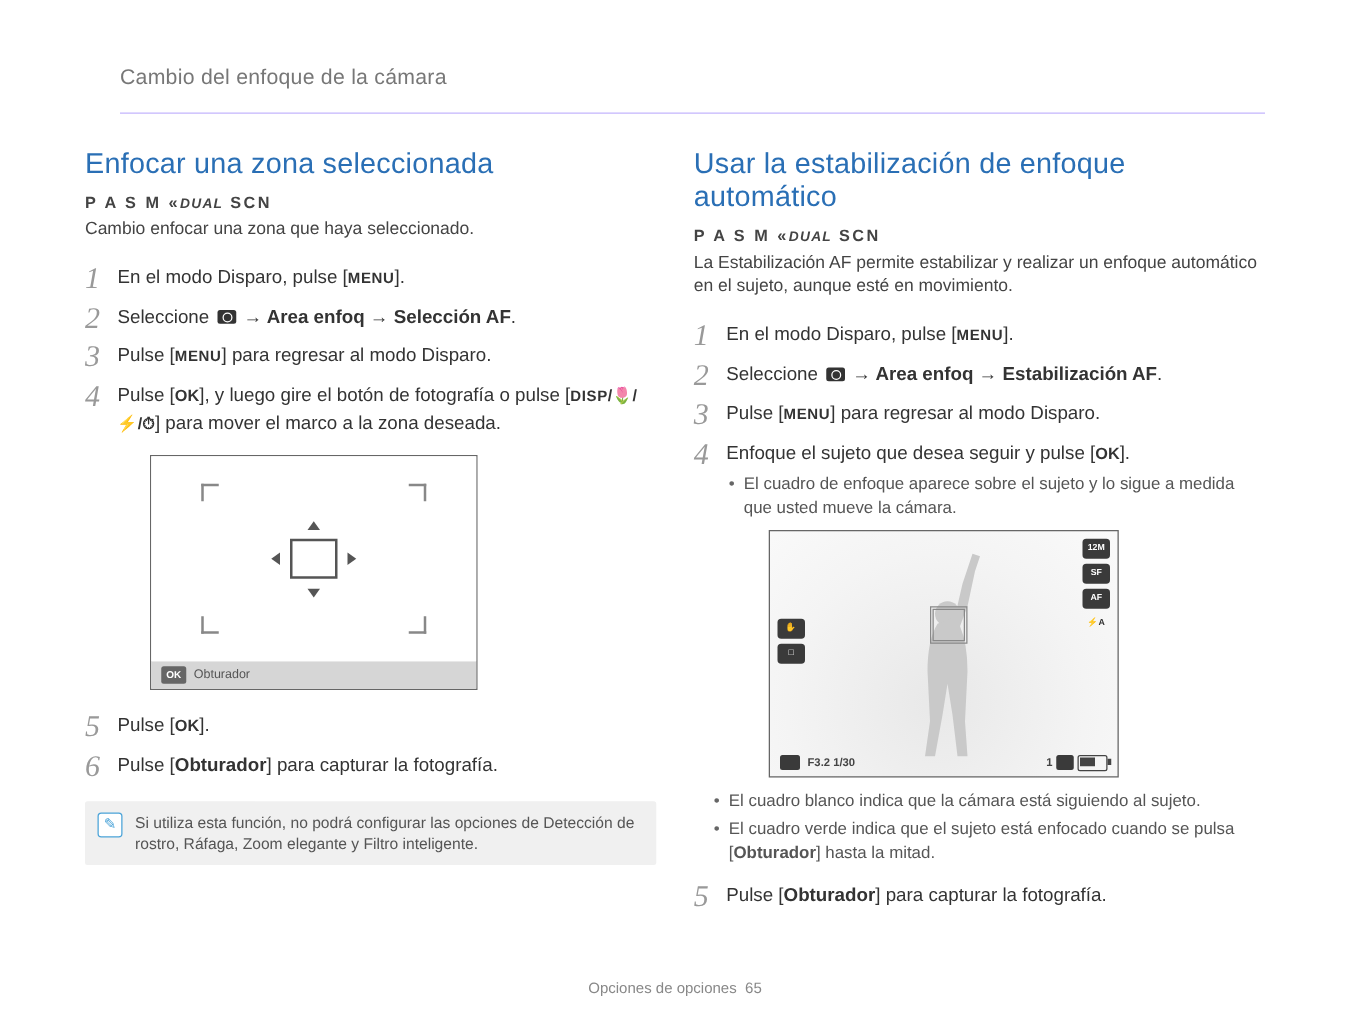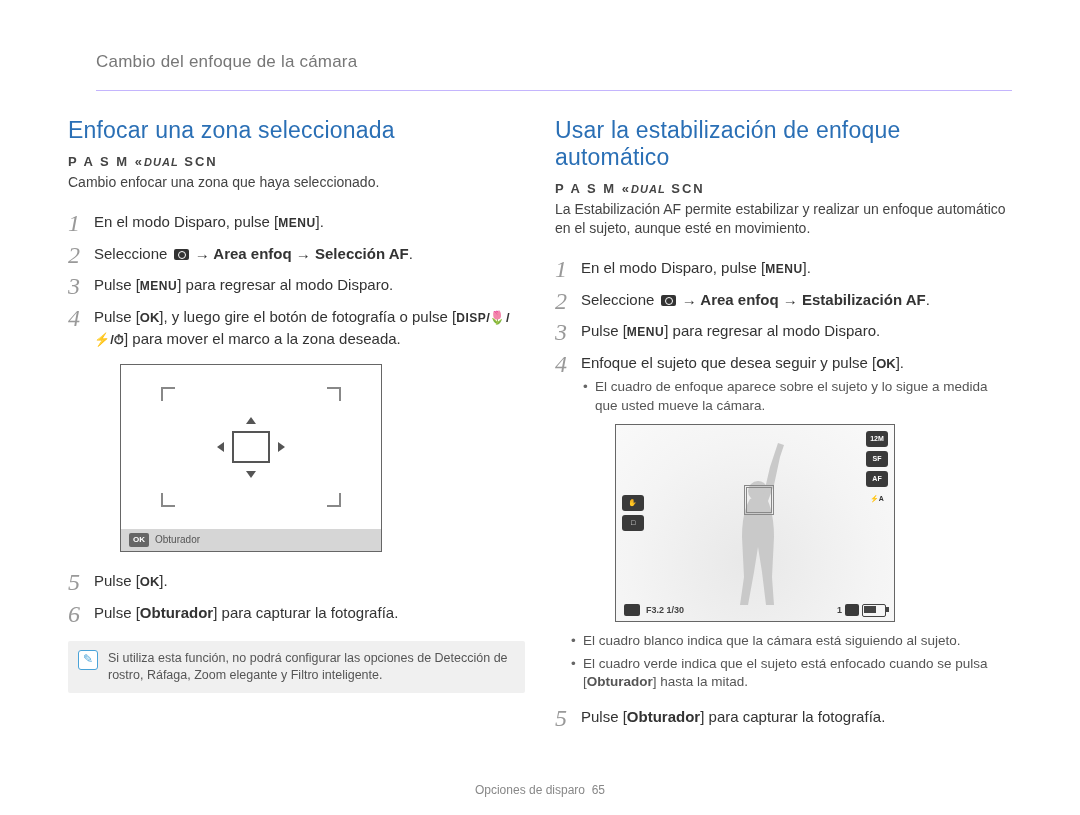--- a/index.html
+++ b/index.html
@@ -397,14 +397,14 @@
         <li>
           <span>Pulse [</span><span class="bold">Obturador</span><span>] para capturar la fotografía.</span>
         </li>
       </ol>
     </div>
 
   </div>
 </div>
 
 <div class="footer">
-  <span>Opciones de disparo</span>&nbsp;&nbsp;<span>65</span>
+  <span>Opciones de opciones</span>&nbsp;&nbsp;<span>65</span>
 </div>
 
 </body></html>

